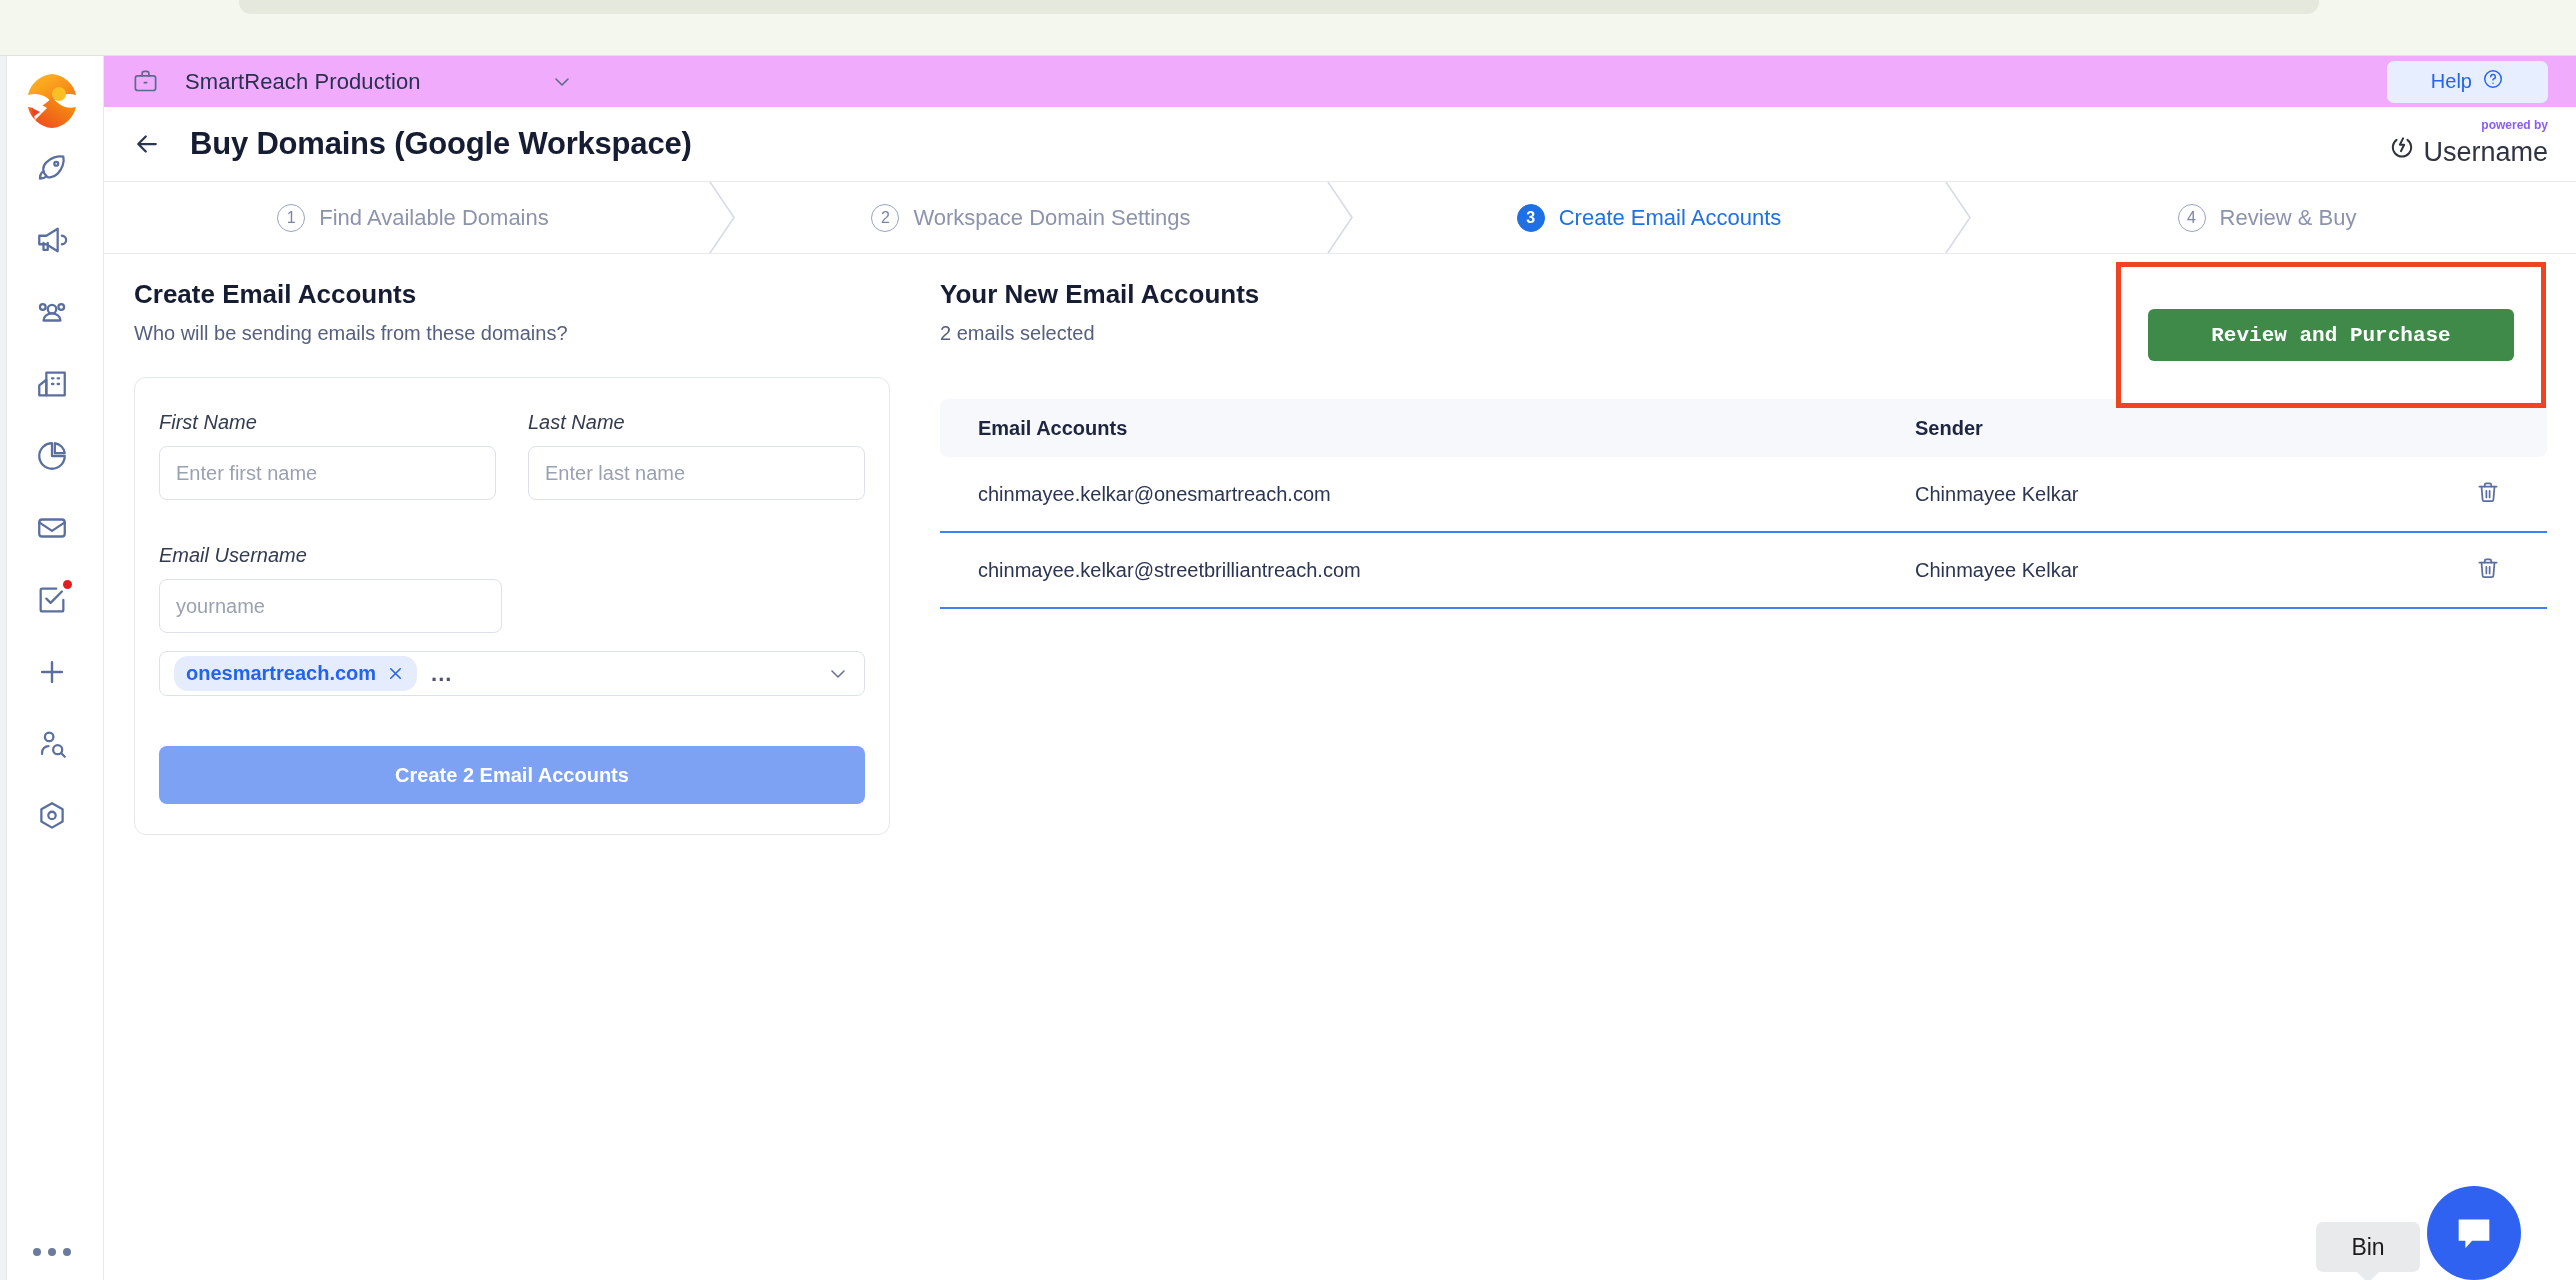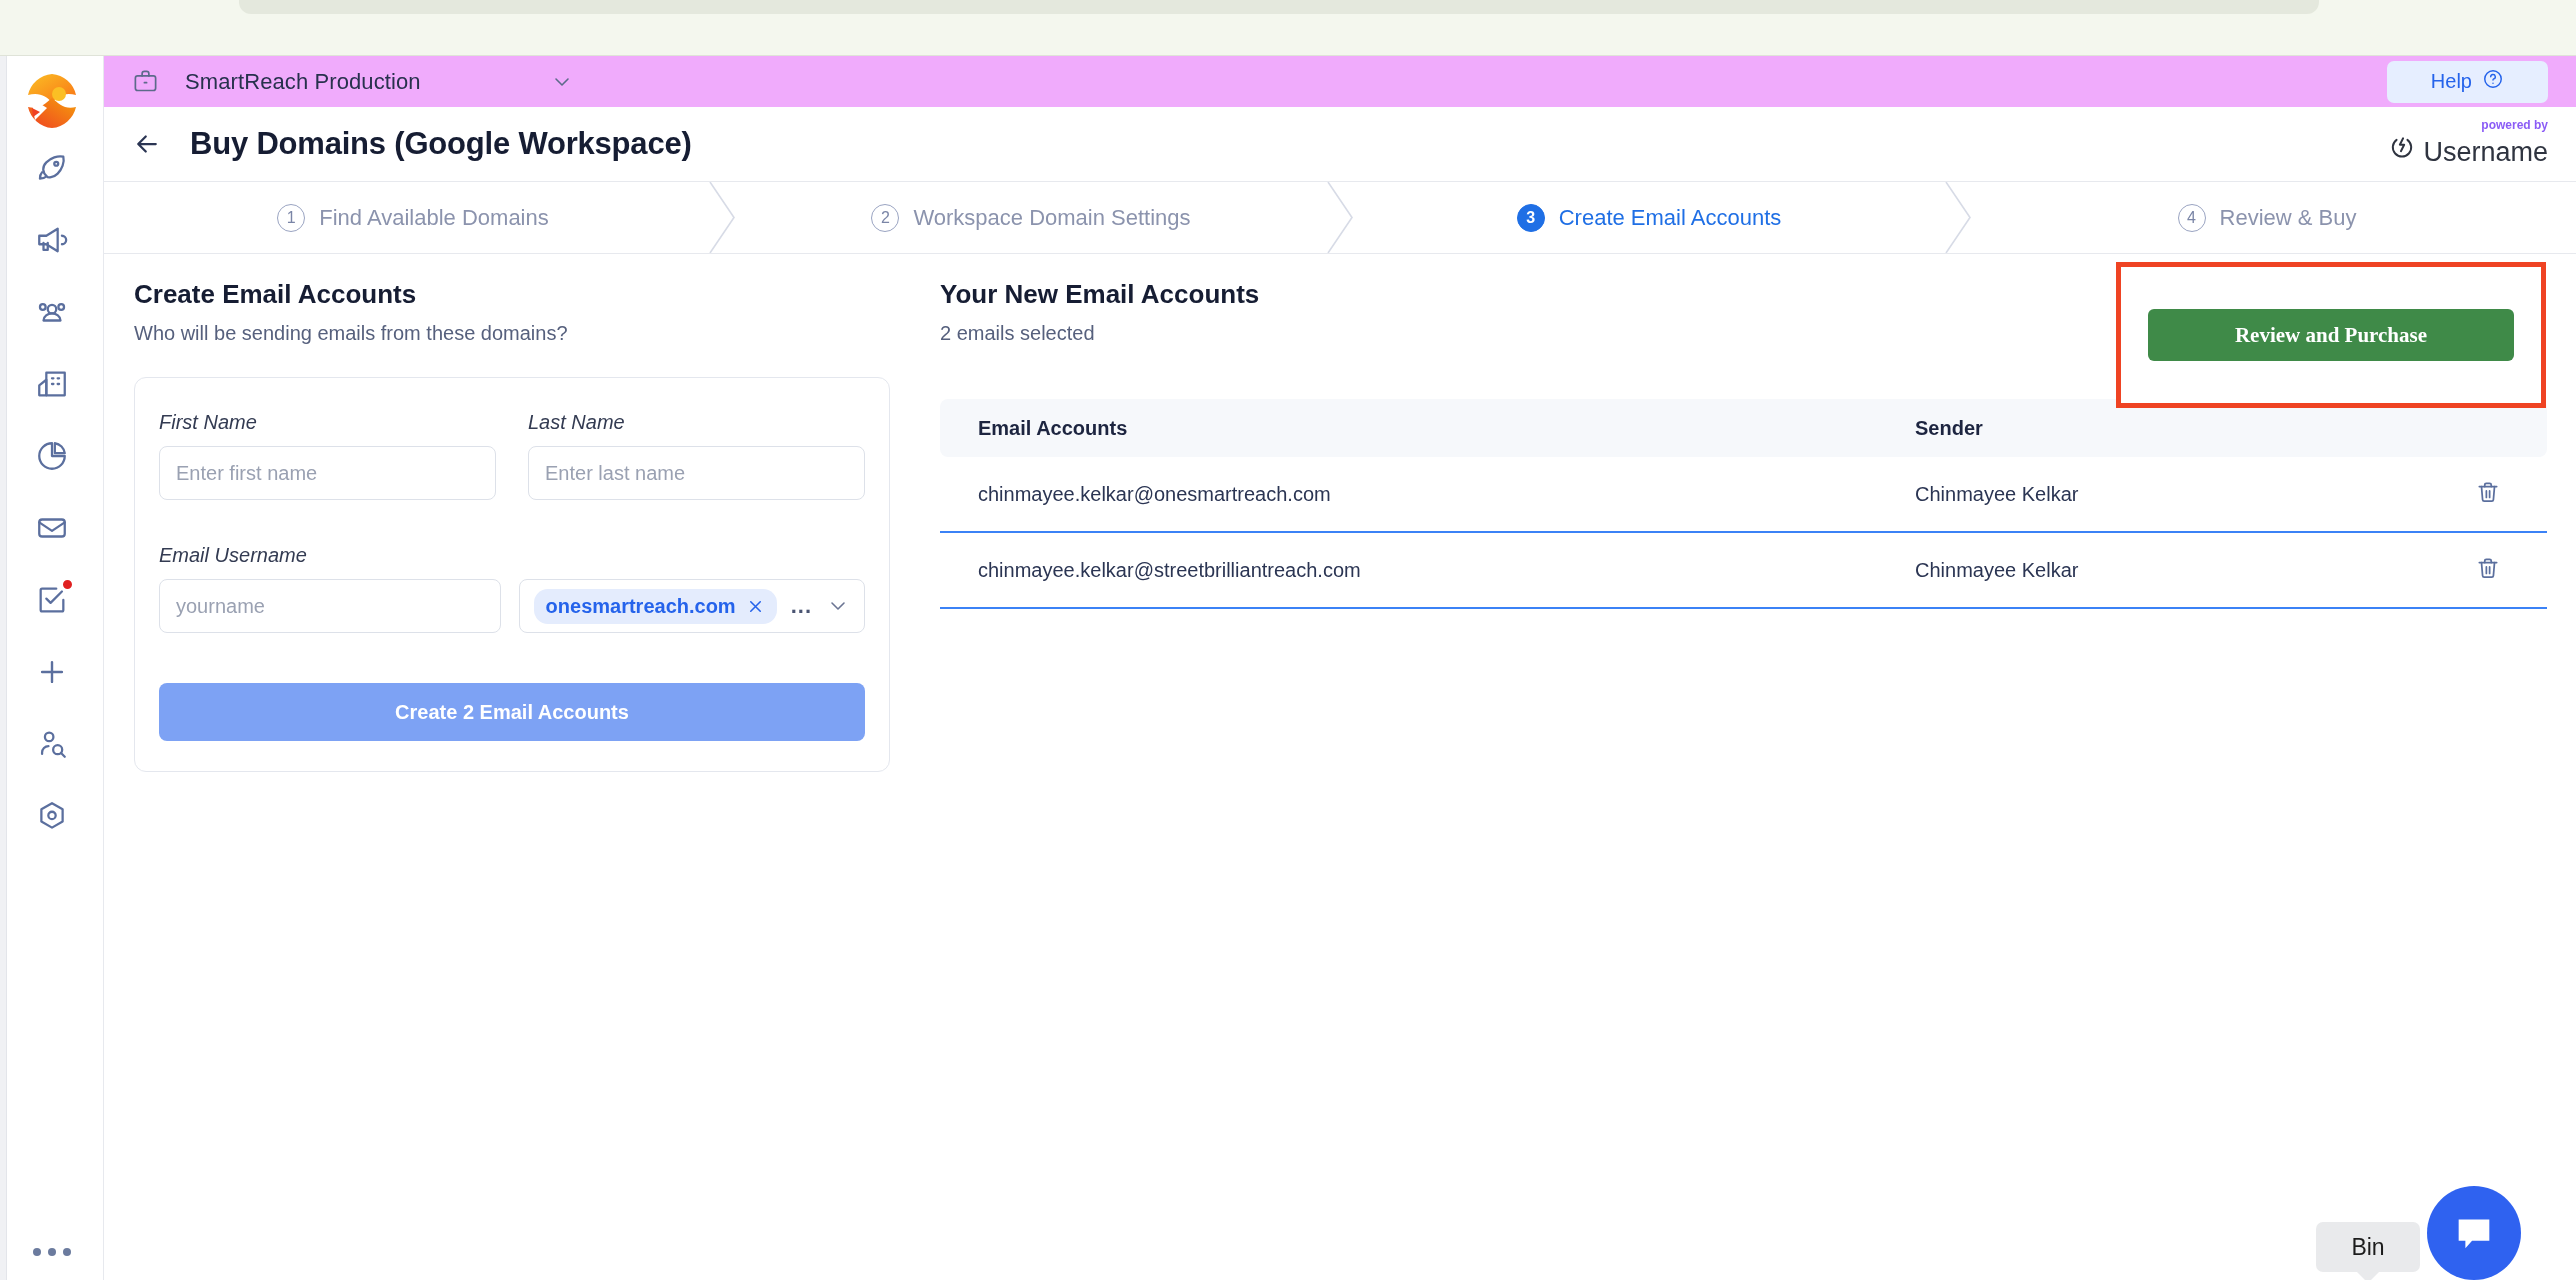--- a/index.html
+++ b/index.html
@@ -173,21 +173,21 @@
   
   #accounts-col { position: absolute; left: 836px; top: 25px; right: 30px; }
   #review-purchase-wrap {
     position: absolute; right: 0; top: -17px; width: 430px; height: 146px;
     border: 5px solid #ef4323; background: #fff;
     display: flex; align-items: center; justify-content: center;
   }
   #review-purchase-btn {
     width: 366px; height: 52px; background: #3f8a48; color: #fff;
     border: none; border-radius: 6px; font-size: 21px; font-weight: bold;
-    font-family: Liberation Serif, serif; cursor: pointer;
+    font-family: Liberation Mono, monospace; cursor: pointer;
   }
   #accounts-table { margin-top: 54px; width: 1607px; }
   .tbl-head {
     height: 58px; background: #f6f8fb; border-radius: 8px;
     display: flex; align-items: center;
   }
   .tbl-head .th { font-size: 20px; font-weight: bold; color: #1d2540; }
   .col-email { width: 975px; padding-left: 38px; }
   .col-sender { width: 518px; }
   .col-action { flex: 1; text-align: right; padding-right: 46px; }
@@ -436,21 +436,21 @@
           <input class="text-input" type="text" placeholder="Enter first name" style="">
         </div>
         <div class="field">
           <label class="field-label">Last Name</label>
           <input class="text-input" type="text" placeholder="Enter last name" style="">
         </div>
       </div>
 
       <div style="margin-top:44px;">
         <label class="field-label">Email Username</label>
-        <div style="display:flex; gap:18px;">
+        <div style="display:flex; gap:18px;flex-direction:column;">
           <div class="username-left">
             <input class="text-input" type="text" placeholder="yourname" style="">
           </div>
           <div class="domain-select">
             <span class="domain-chip">
               <span class="chip-text">onesmartreach.com</span>
               <span class="chip-x">
                 <svg viewBox="0 0 24 24" fill="none" stroke="currentColor" stroke-width="2" stroke-linecap="round">
                   <path d="M6 6l12 12M18 6L6 18"></path>
                 </svg>

